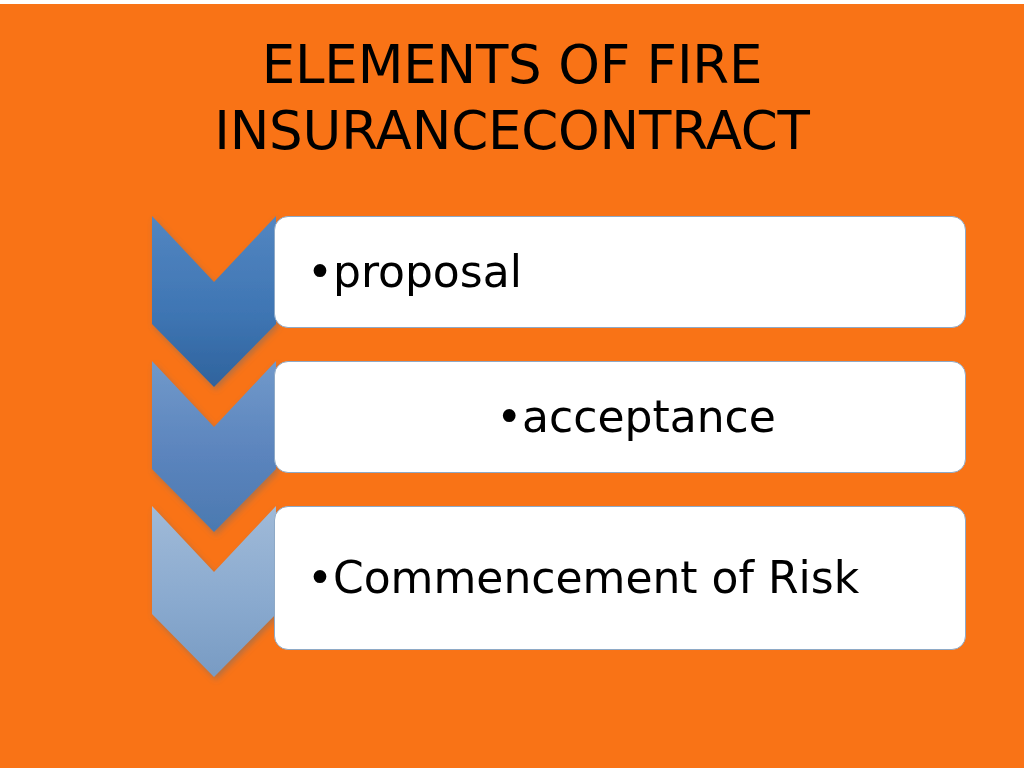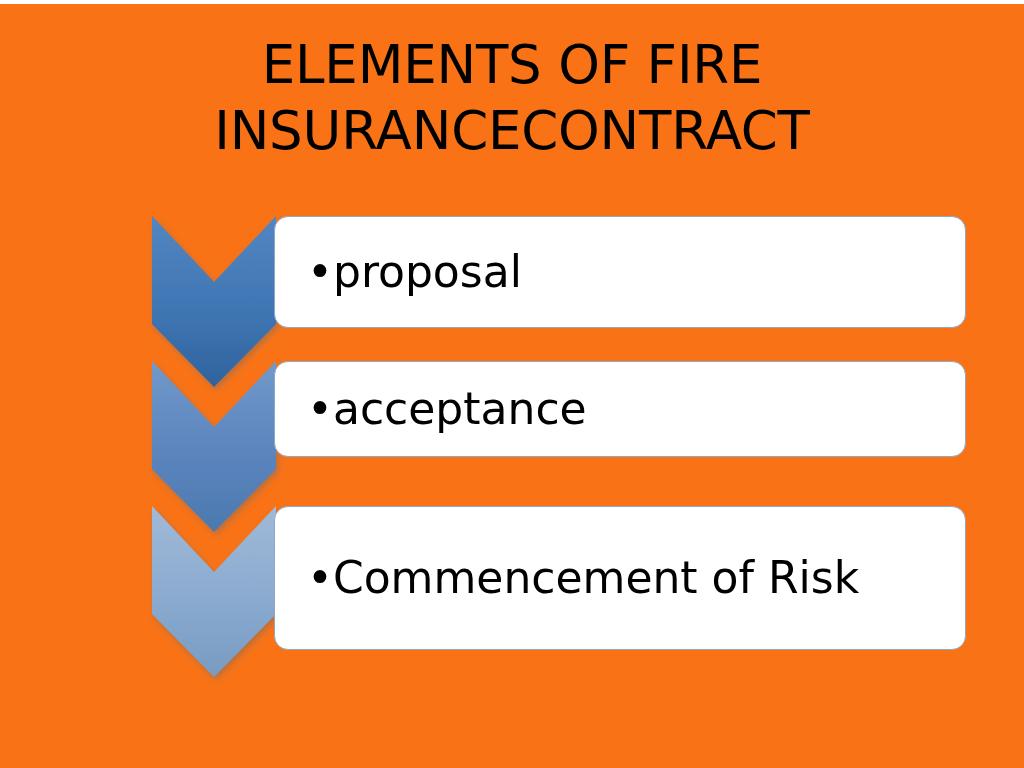--- a/index.html
+++ b/index.html
@@ -73,21 +73,21 @@
     left: 274px;
     width: 692px;
     background: #ffffff;
     border: 1px solid #8ea9c6;
     border-radius: 14px;
     box-sizing: border-box;
     display: flex;
     align-items: center;
   }
   .row-box.r1 { top: 212px;  height: 112px; }
-  .row-box.r2 { top: 357px;  height: 96px; }
+  .row-box.r2 { top: 357px;  height: 112px; justify-content: center; }
   .row-box.r3 { top: 502px;  height: 144px; }
 
   
   .row-box::before {
     content: "";
     position: absolute;
     left: -1px;
     top: -1px;
     bottom: -1px;
     width: 3px;

